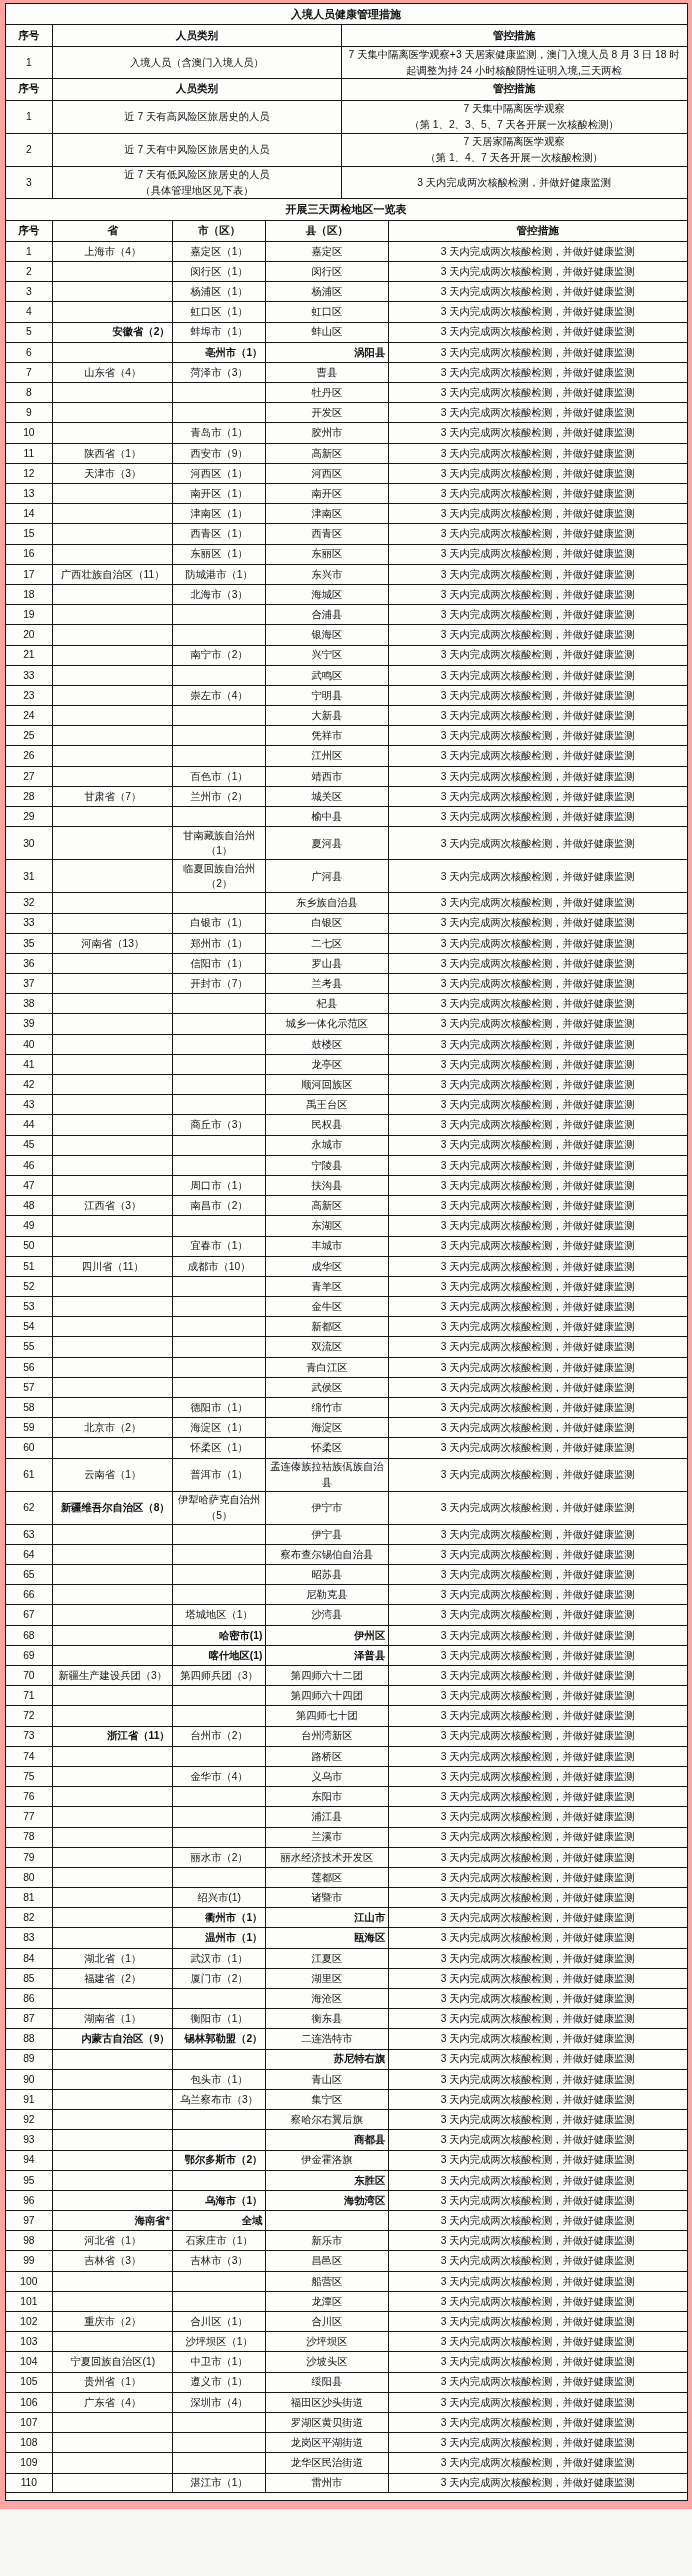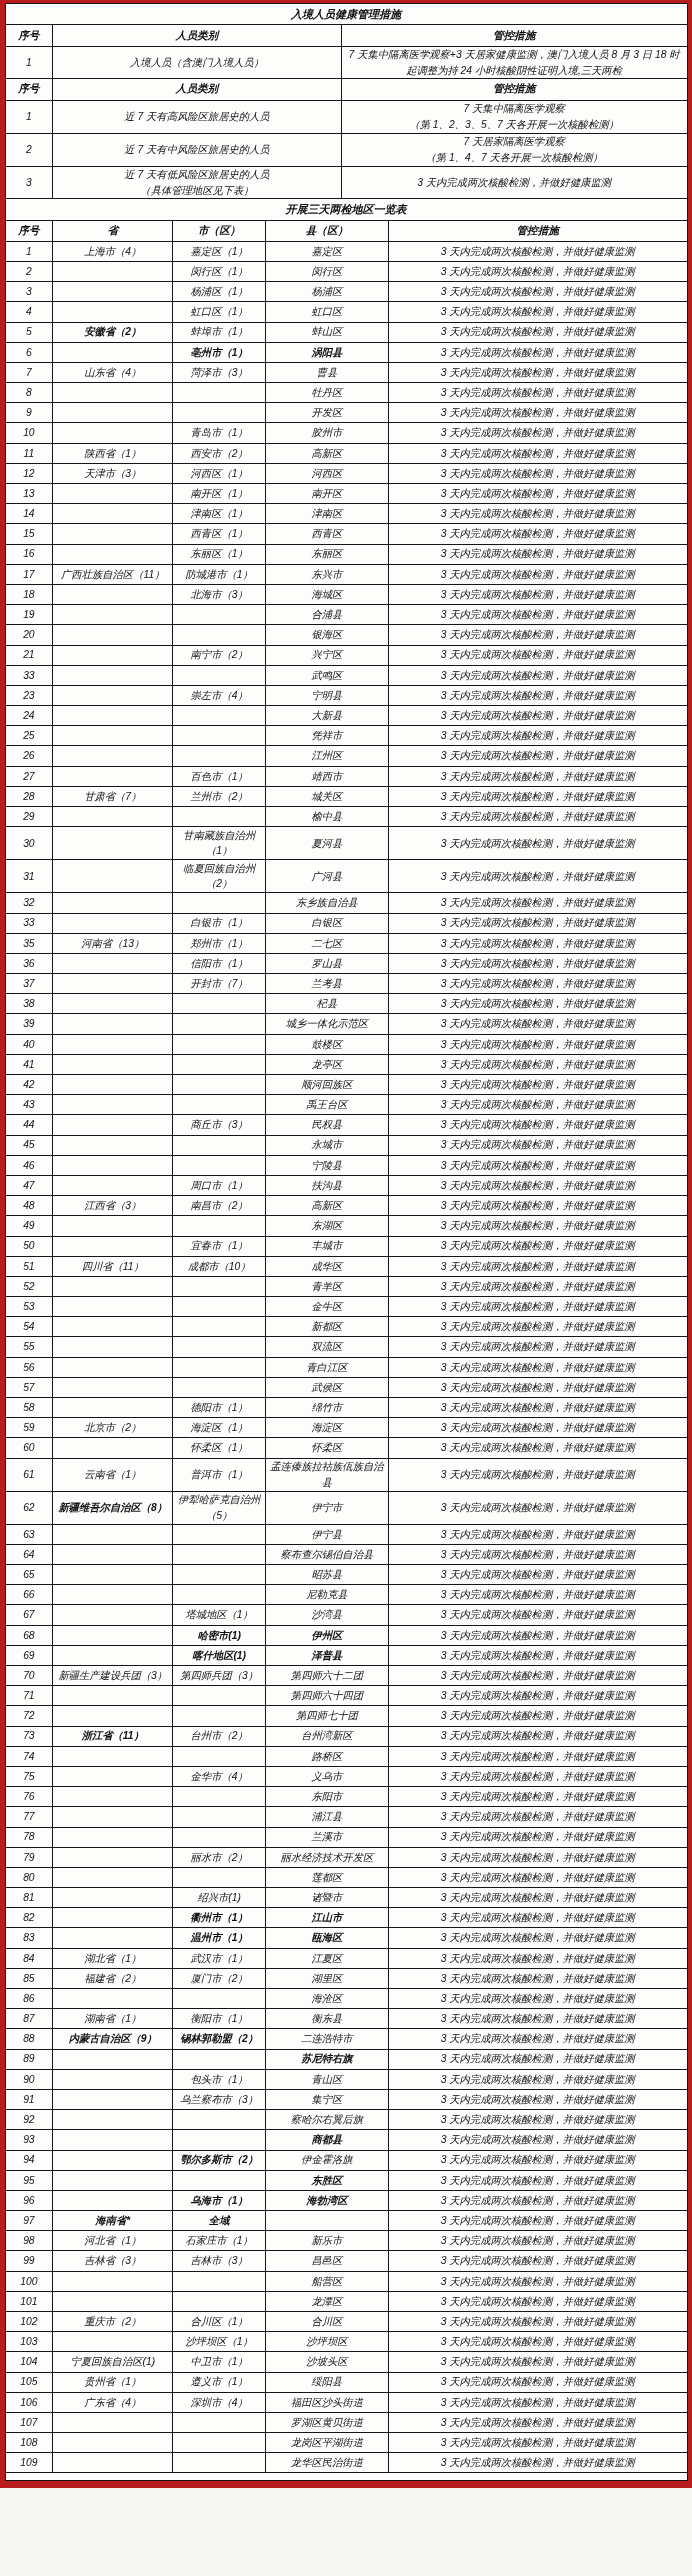--- a/index.html
+++ b/index.html
@@ -1,26 +1,26 @@
 <!DOCTYPE html>
 <html style="font-size:10.3px"><head>
 <meta charset="utf-8">
 <style>
   html,body{margin:0;padding:0;background:#f7f7f6;}
   body{width:692px;font-family:"Liberation Sans","DejaVu Sans",sans-serif;color:#101010;}
-  .sheet{background:#b91c1c;padding:3.2px 4.5px 7.7px 4.5px;font-style:italic;}
+  .sheet{background:#fca5a5;padding:3.2px 4.5px 7.7px 4.5px;}
   table{width:100%;border-collapse:collapse;table-layout:fixed;background:#fdfdfc;}
   table.joined{margin-top:-1.3px;}
   td,th{border:1.3px solid #151515;text-align:center;vertical-align:middle;
         padding:0.6px 2.6px;font-size:10.3px;line-height:1.5;white-space:pre-line;
         word-break:break-all;}
   tr.title-row td{font-weight:bold;font-size:11px;height:19px;}
   tr.head-row td{font-weight:bold;font-size:10.6px;height:19px;margin-top:40px;}
   tr.data-row td{height:18px;}
-  td.bold{font-weight:bold;}
+  td.bold{font-weight:bold;text-align:right;}
   .notes{border:1.3px solid #151515;margin-top:-1.3px;padding:1.3px 5.1px 5.1px 5.1px;
          font-size:10.3px;line-height:1.62;text-align:left;background:#fdfdfc;}
 </style>
 </head>
 <body>
 
 <div class="sheet">
 
   <table>
     <colgroup>
@@ -163,21 +163,21 @@
         <tr class="data-row">
           <td>10</td>
           <td></td>
           <td>青岛市（1）</td>
           <td>胶州市</td>
           <td>3 天内完成两次核酸检测，并做好健康监测</td>
         </tr>
         <tr class="data-row">
           <td>11</td>
           <td>陕西省（1）</td>
-          <td>西安市（2）</td>
+          <td>西安市（9）</td>
           <td>高新区</td>
           <td>3 天内完成两次核酸检测，并做好健康监测</td>
         </tr>
         <tr class="data-row">
           <td>12</td>
           <td>天津市（3）</td>
           <td>河西区（1）</td>
           <td>河西区</td>
           <td>3 天内完成两次核酸检测，并做好健康监测</td>
         </tr>
@@ -844,20 +844,27 @@
           <td></td>
           <td></td>
           <td>龙岗区平湖街道</td>
           <td>3 天内完成两次核酸检测，并做好健康监测</td>
         </tr>
         <tr class="data-row">
           <td>109</td>
           <td></td>
           <td></td>
           <td>龙华区民治街道</td>
+          <td>3 天内完成两次核酸检测，并做好健康监测</td>
+        </tr>
+        <tr class="data-row">
+          <td>110</td>
+          <td></td>
+          <td>湛江市（1）</td>
+          <td>雷州市</td>
           <td>3 天内完成两次核酸检测，并做好健康监测</td>
         </tr>
       </tbody>
   </table>
 
   <div class="notes">
     
     
     
   </div>

